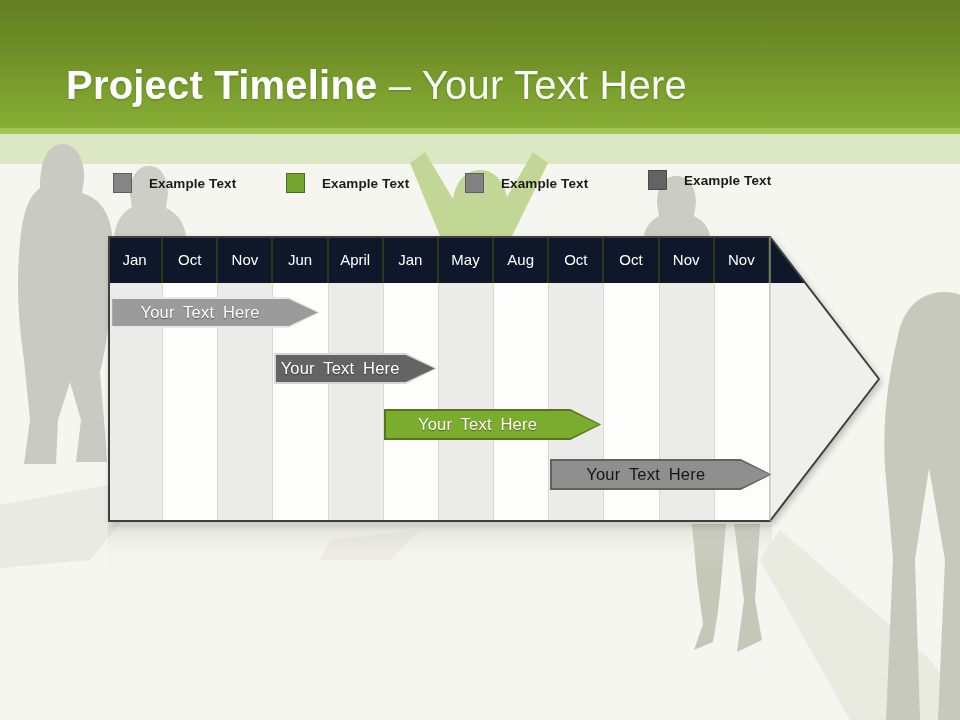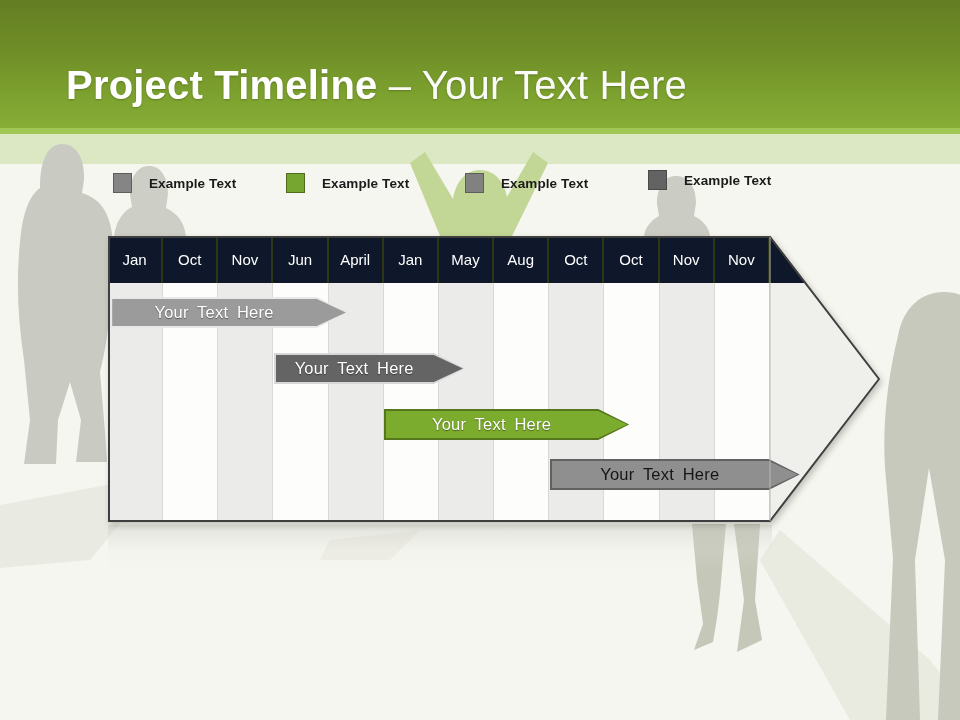--- a/index.html
+++ b/index.html
@@ -36,21 +36,21 @@
   .stripes{position:absolute;left:0;top:47px;width:662px;height:239px;display:flex;}
   .stripe{height:100%;box-sizing:border-box;border-right:1px solid #d9d9d6;}
   .month-row{position:absolute;left:0;top:0;width:772px;height:47px;display:flex;}
   .month-cell{width:55.17px;height:100%;box-sizing:border-box;display:flex;
           align-items:center;justify-content:center;border-right:2px solid #2d3711;
           color:#ffffff;font-size:15px;}
   .table-outline{position:absolute;inset:0;pointer-events:none;}
 
   
   .bar{position:absolute;height:31px;
-          clip-path:polygon(0 0,calc(100% - 31px) 0,100% 50%,calc(100% - 31px) 100%,0 100%);padding-left:28px;}
+          clip-path:polygon(0 0,calc(100% - 31px) 0,100% 50%,calc(100% - 31px) 100%,0 100%);}
   .bar-inner{position:absolute;inset:2px;
           clip-path:polygon(0 0,calc(100% - 29px) 0,100% 50%,calc(100% - 29px) 100%,0 100%);}
   .bar-text{position:absolute;inset:0;display:flex;align-items:center;justify-content:center;
           padding-right:30px;font-size:16.5px;word-spacing:4px;letter-spacing:.2px;}
   .bar-text.light{color:#ffffff;text-shadow:0 1px 1px rgba(0,0,0,.45);}
   .bar-text.dark{color:#161616;text-shadow:none;}
 
   
   .reflection{position:absolute;left:108px;top:525px;width:664px;height:46px;z-index:2;
           background:linear-gradient(180deg,rgba(198,200,192,.40) 0%,rgba(230,230,224,.15) 55%,rgba(246,246,240,0) 100%);}

